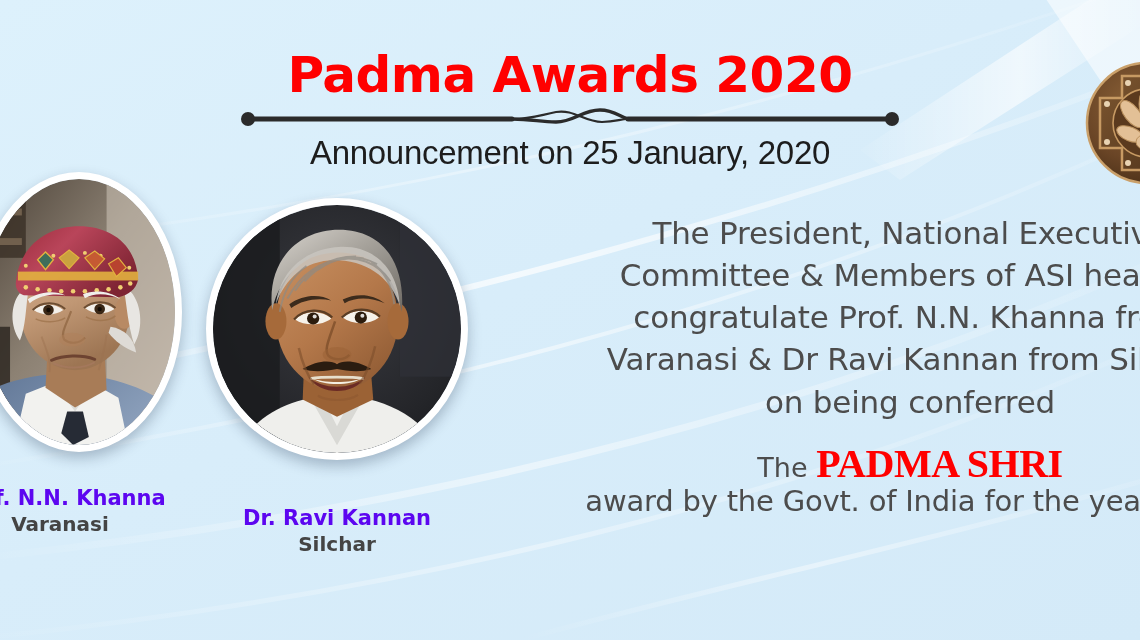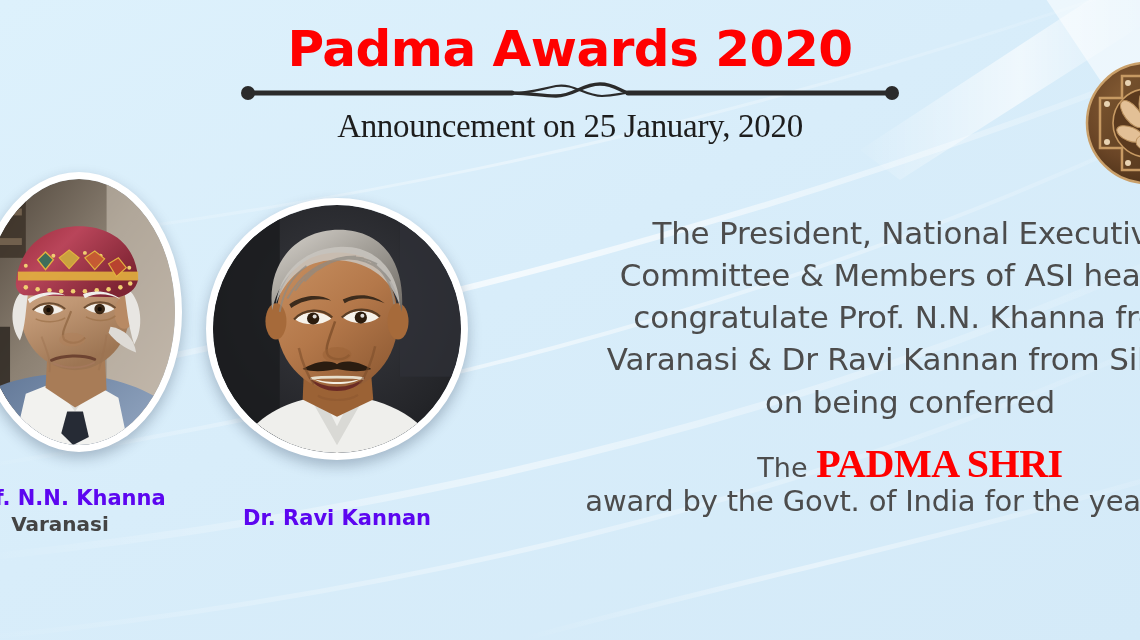--- a/index.html
+++ b/index.html
@@ -21,40 +21,40 @@
   .swoosh {
     position: absolute;
     pointer-events: none;
   }
   .swoosh svg { display: block; }
 
   
   .header {
     position: absolute;
     left: 0;
-    top: 24px;
+    top: 50px;
     width: 1140px;
     text-align: center;
   }
   .main-title {
     font-family: "DejaVu Sans", sans-serif;
     font-size: 50px;
     font-weight: 700;
     letter-spacing: -0.5px;
     line-height: 1;
     margin: 0;
     padding: 0;
   }
   .divider-wrap {
     width: 660px;
     height: 26px;
     margin: 6px auto 0 auto;
   }
   .subtitle {
-    font-family: Liberation Serif, serif;
+    font-family: Liberation Sans, sans-serif;
     font-size: 33px;
     font-weight: 400;
     color: #1d1d1d;
     line-height: 1;
     margin: 4px 0 12px 0;
     letter-spacing: -0.3px;
   }
 
   
   .portrait {
@@ -455,20 +455,21 @@
     </div>
   </div>
 
   <div class="caption" id="caption-khanna">
     <div class="name">Prof. N.N. Khanna</div>
     <div class="place">Varanasi</div>
   </div>
 
   <div class="caption" id="caption-kannan">
     <div class="name">Dr. Ravi Kannan</div>
+    <div class="place">Silchar</div>
   </div>
 
   <div class="message">The President, National Executive
 Committee &amp; Members of ASI heartily
 congratulate Prof. N.N. Khanna from
 Varanasi &amp; Dr Ravi Kannan from Silchar
 on being conferred</div>
 
   <div class="award-line">
     <span class="pre">The </span><span class="award-name" style="color: rgb(255, 0, 0);">PADMA SHRI</span>

